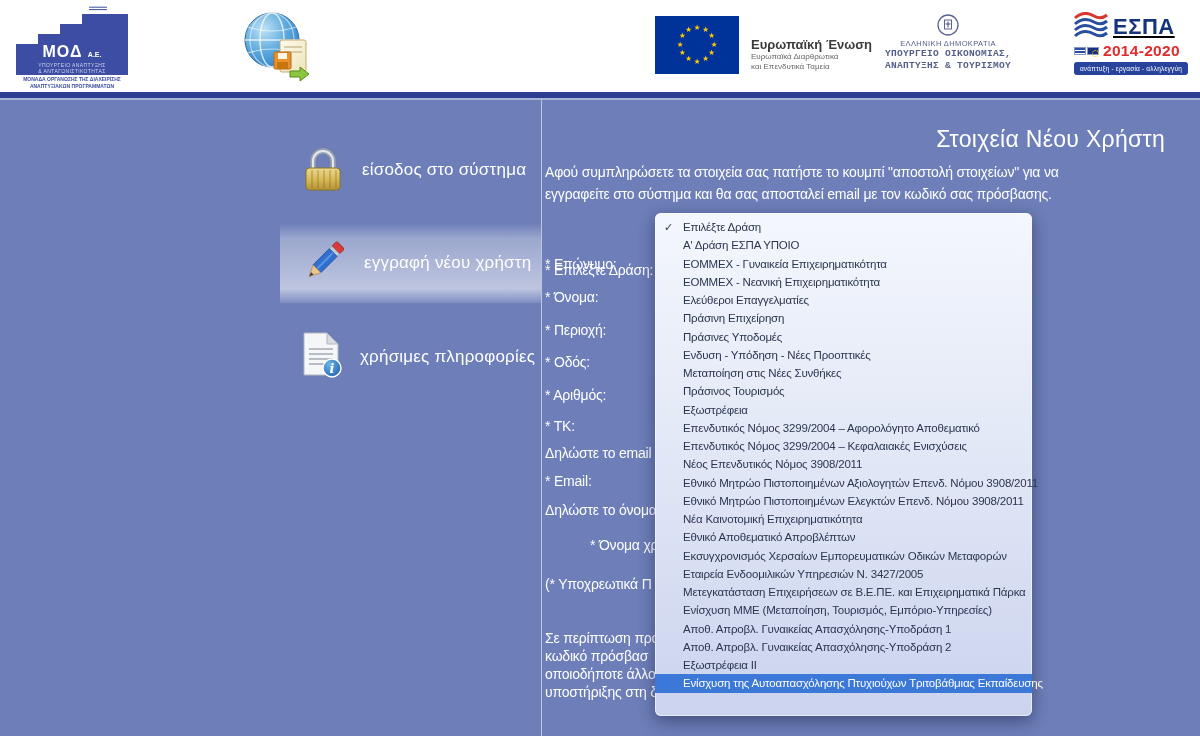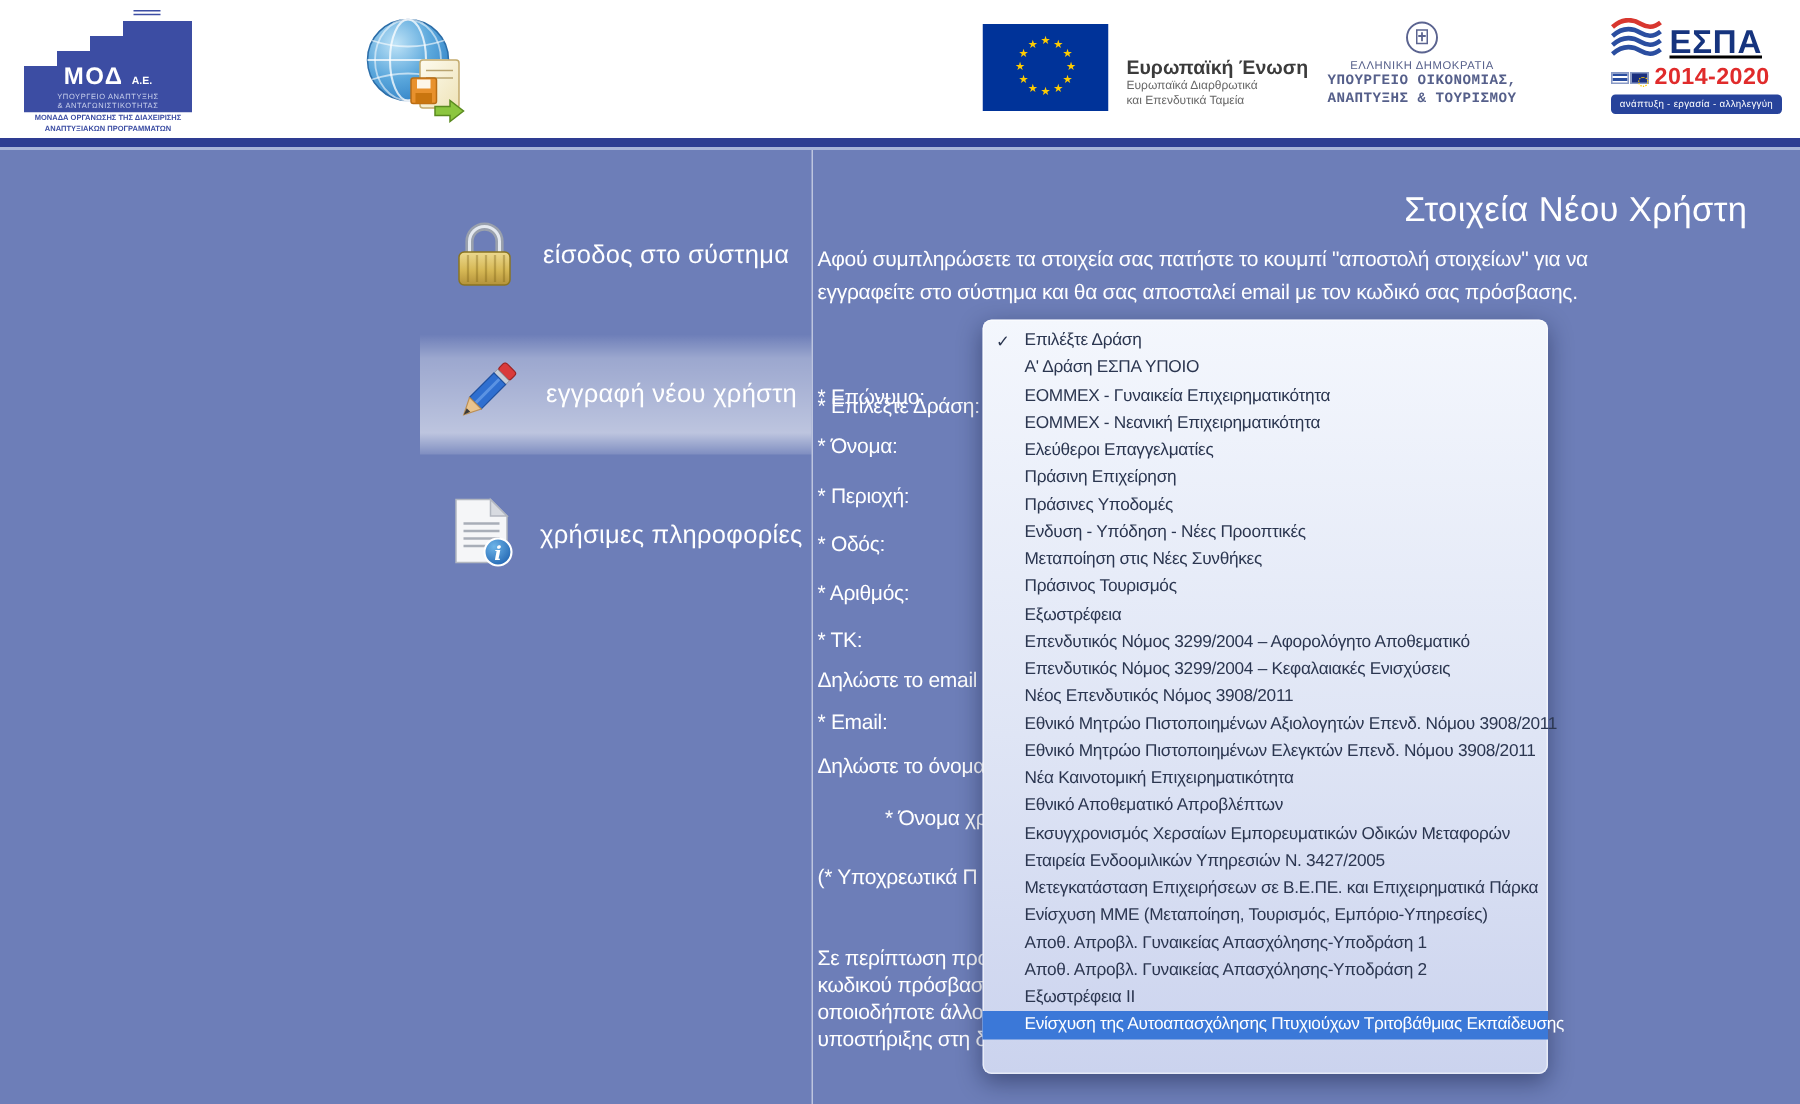--- a/index.html
+++ b/index.html
@@ -392,16 +392,16 @@
     <div class="form-line" style="top: 322px;">* Περιοχή:</div>
     <div class="form-line" style="top: 354px;">* Οδός:</div>
     <div class="form-line" style="top: 387px;">* Αριθμός:</div>
     <div class="form-line" style="top: 418px;">* ΤΚ:</div>
     <div class="form-line" style="top: 445px;">Δηλώστε το email</div>
     <div class="form-line" style="top: 473px;">* Email:</div>
     <div class="form-line" style="top: 502px;">Δηλώστε το όνομα</div>
     <div class="form-line" style="top: 537px; margin-left: 45px;">* Όνομα χρήστη:</div>
     <div class="form-line" style="top: 576px;">(* Υποχρεωτικά Π</div>
     <div class="form-line" style="top: 630px;">Σε περίπτωση προ</div>
-    <div class="form-line" style="top: 648px;">κωδικού πρόσβασ</div>
+    <div class="form-line" style="top: 648px;">κωδικό πρόσβασ</div>
     <div class="form-line" style="top: 666px;">οποιοδήποτε άλλο</div>
     <div class="form-line" style="top: 684px;">υποστήριξης στη δ</div>
   </div>
 
 </body></html>

